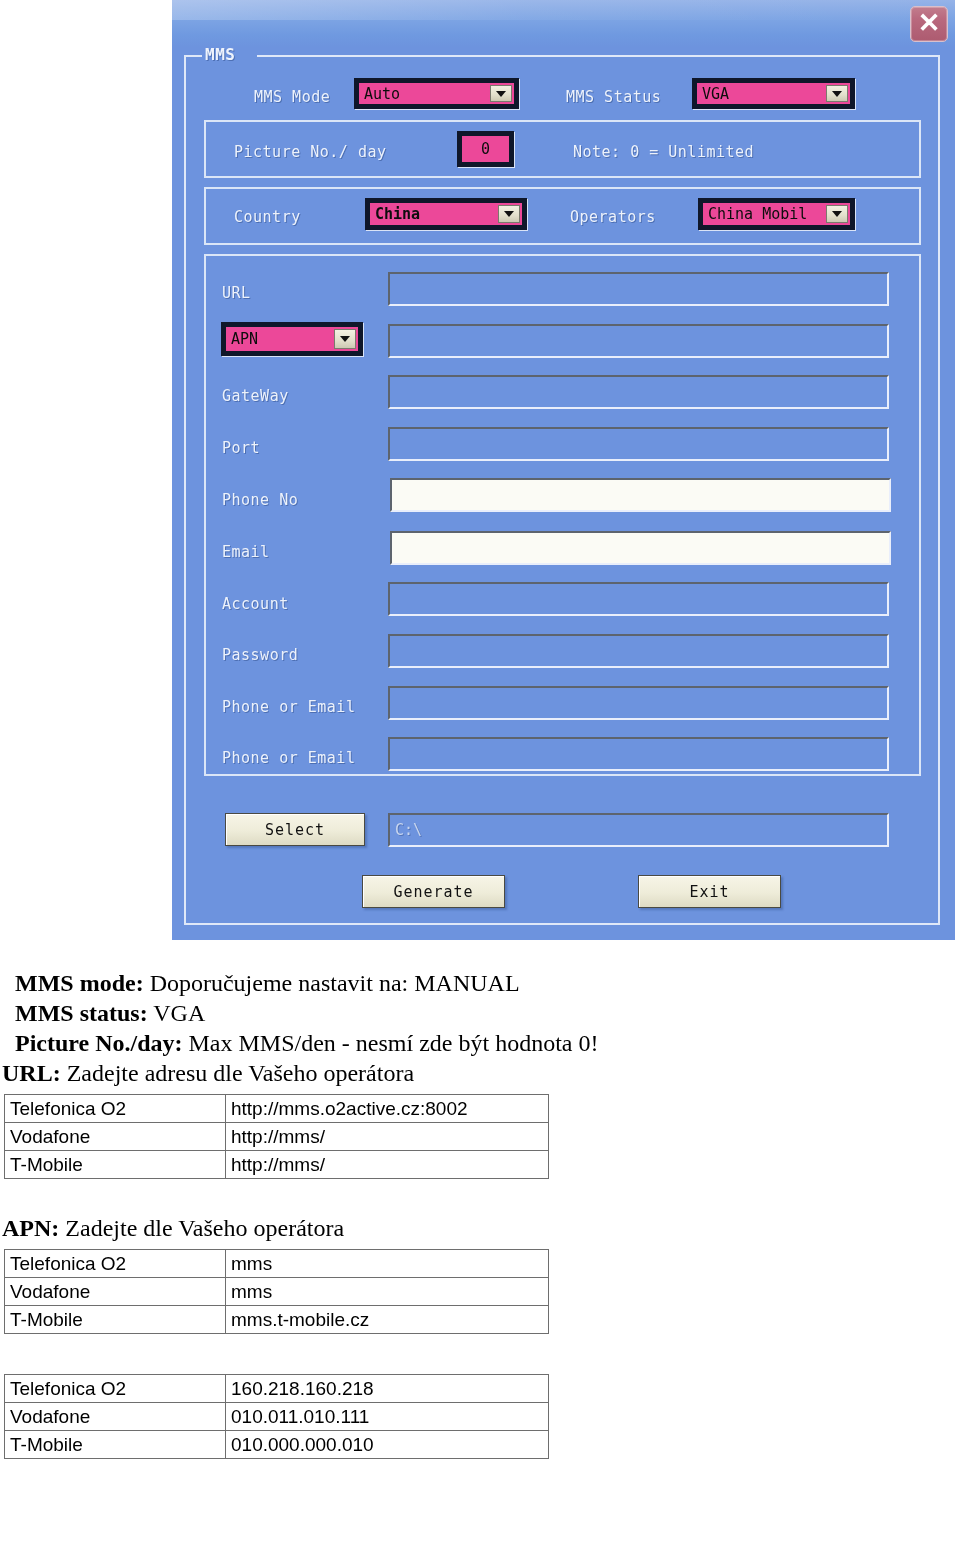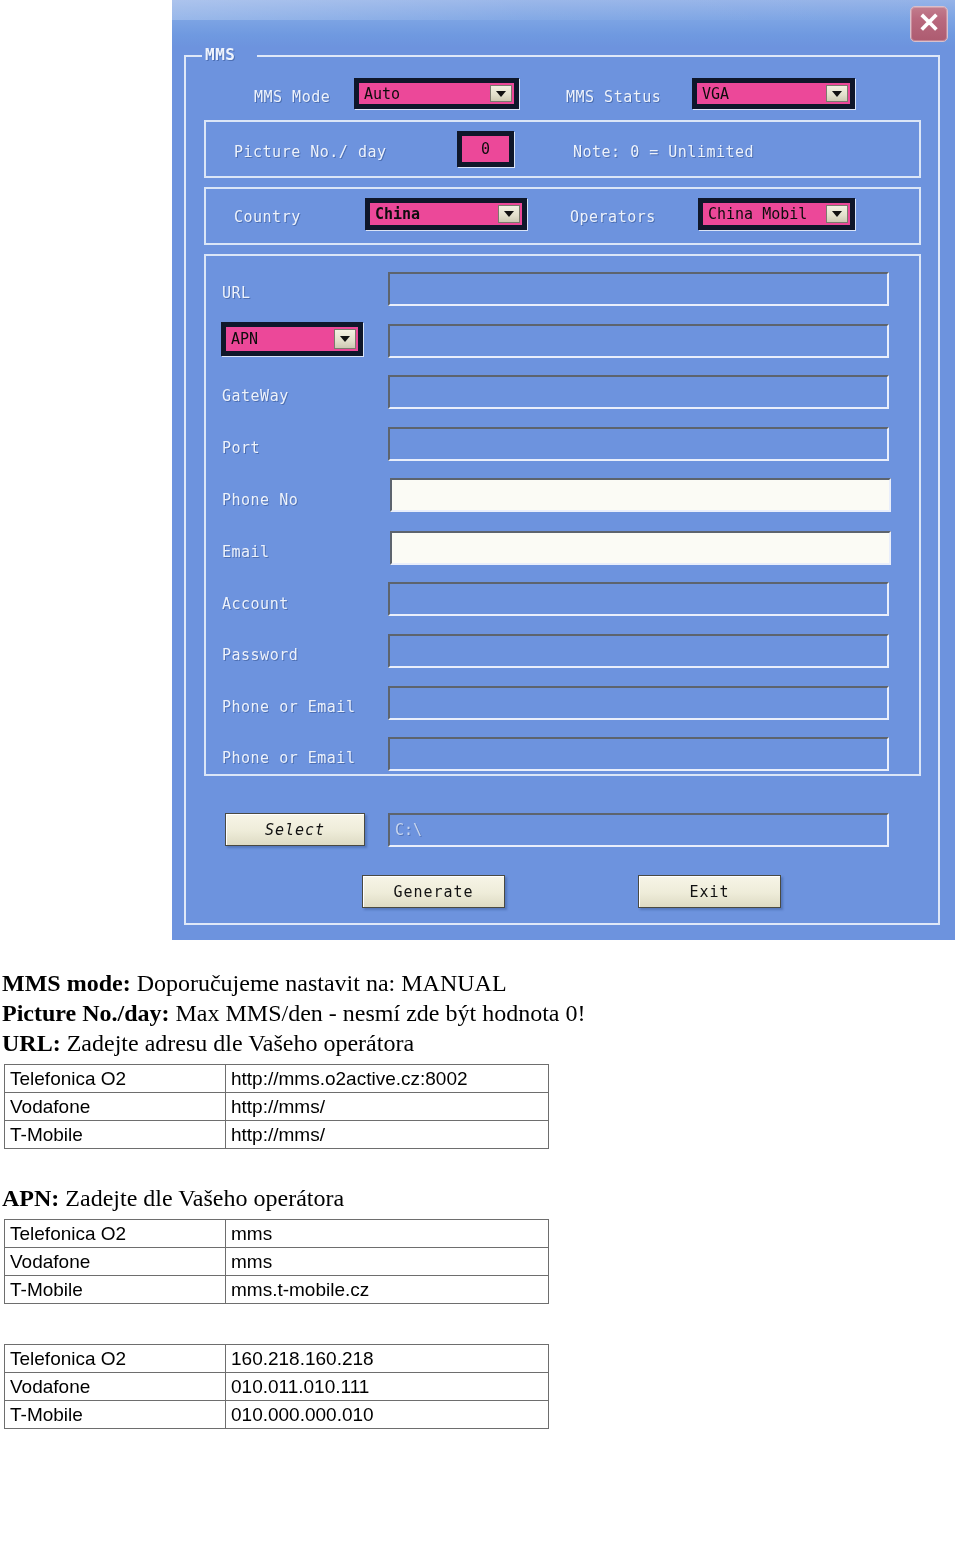--- a/index.html
+++ b/index.html
@@ -222,21 +222,21 @@
     left: 0;
     top: 968px;
     width: 960px;
   }
   .doc-line {
     font-family: "Liberation Serif", serif;
     font-size: 24px;
     color: #000000;
     line-height: 30px;
     white-space: nowrap;
-    padding-left: 2px;
+    padding-left: 15px;
   }
   .doc-line b { font-weight: bold; }
   .section-head {
     font-family: "Liberation Serif", serif;
     font-size: 24px;
     color: #000000;
     line-height: 30px;
     padding-left: 2px;
     white-space: nowrap;
   }
@@ -361,35 +361,38 @@
     <div class="lbl" style="left:50px; top:651px;">Phone or Email</div>
     <div class="tbox" style="left:216px; top:639px; width:501px; height:34px;">
       <span class="txt"></span>
     </div>
 
     <div class="lbl" style="left:50px; top:702px;">Phone or Email</div>
     <div class="tbox" style="left:216px; top:690px; width:501px; height:34px;">
       <span class="txt"></span>
     </div>
 
-    <div class="btn" style="left:53px; top:766px; width:140px; height:33px;font-style:italic;">Select</div>
+    <div class="btn" style="left:53px; top:766px; width:140px; height:33px;">Select</div>
     <div class="tbox" style="left:216px; top:766px; width:501px; height:34px;">
       <span class="txt">C:\</span>
     </div>
 
     <div class="btn" style="left:190px; top:828px; width:143px; height:33px;">Generate</div>
     <div class="btn" style="left:466px; top:828px; width:143px; height:33px;">Exit</div>
 
   </div>
 </div>
 
 <div class="doc">
 
   <div class="doc-line">
     <b>MMS mode:</b><span> Doporučujeme nastavit na: MANUAL</span>
+  </div>
+  <div class="doc-line">
+    <b>MMS status:</b><span> VGA</span>
   </div>
   <div class="doc-line">
     <b>Picture No./day:</b><span> Max MMS/den - nesmí zde být hodnota 0!</span>
   </div>
   <div class="section-head">
     <b>URL:</b><span> Zadejte adresu dle Vašeho operátora</span>
   </div>
 
   <table class="op">
     <tbody>

